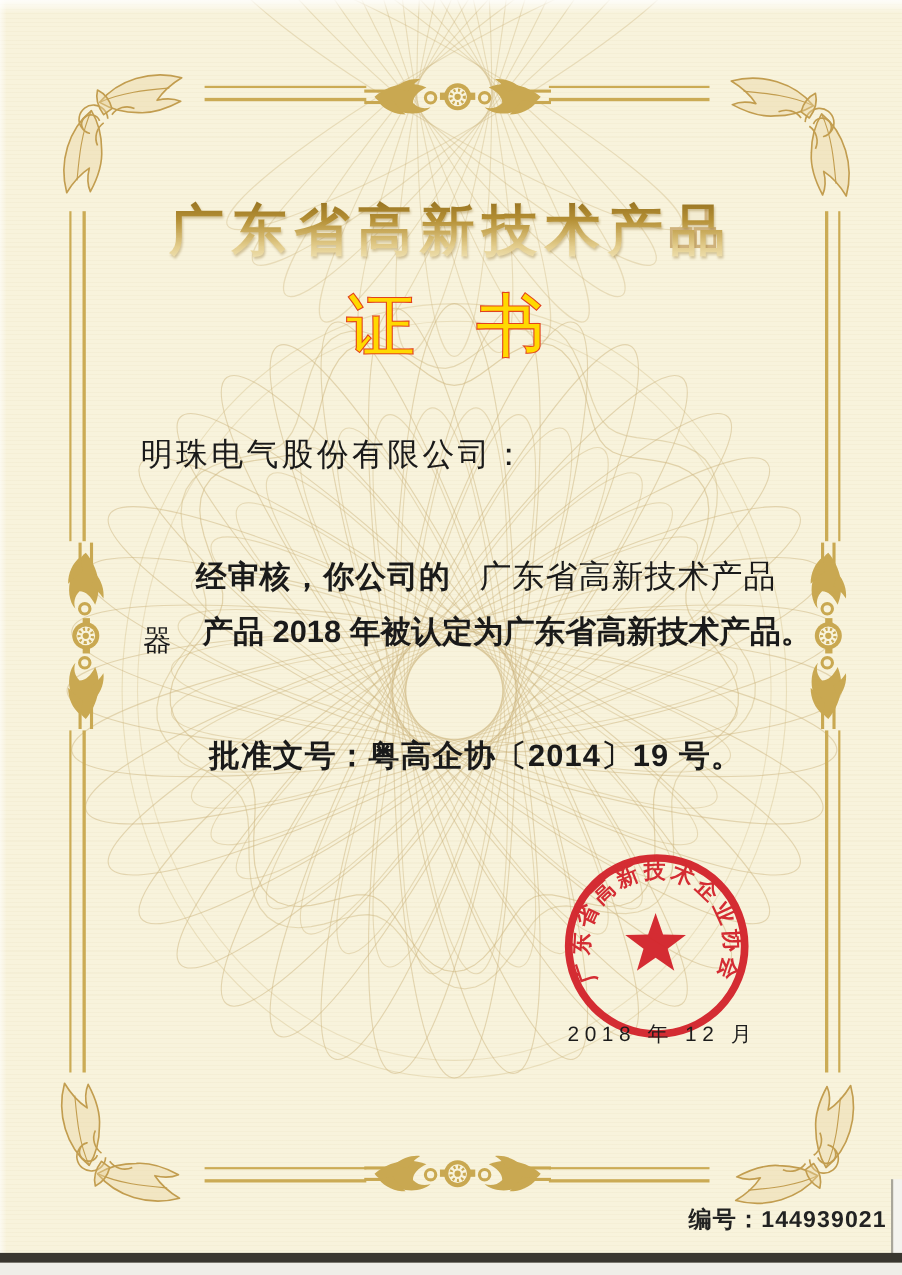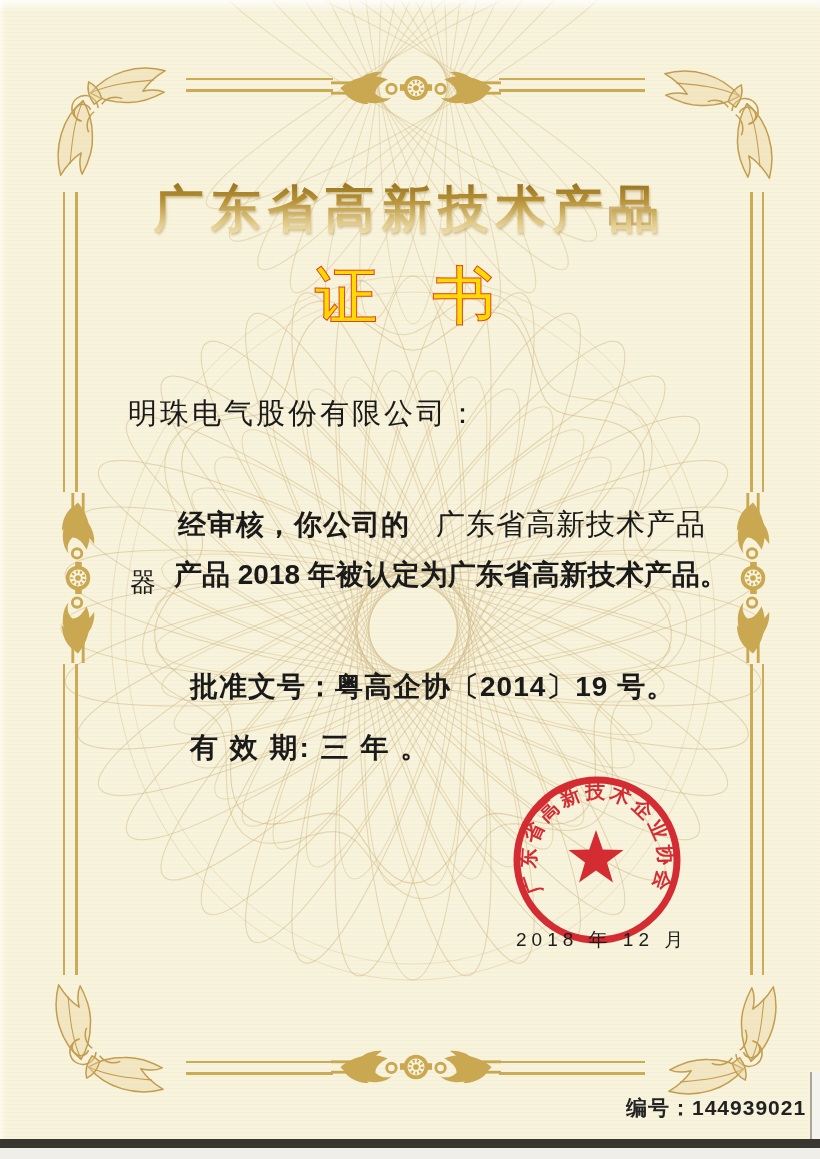--- a/index.html
+++ b/index.html
@@ -31,21 +31,21 @@
             letter-spacing:10px;word-spacing:16px;color:#ffd900;
             -webkit-text-stroke:2px #e2431f;paint-order:stroke fill;
             text-shadow:0 0 1px #e2431f;}
   .kai{font-family:Liberation Sans, sans-serif;font-weight:500;}
   .hei{font-family:Liberation Sans, sans-serif;font-weight:bold;}
   .recipient{left:128px;top:394px;font-size:29px;letter-spacing:3px;}
   .line1{left:178px;top:505px;display:flex;gap:26px;align-items:baseline;}
   .lead{font-size:28px;letter-spacing:1px;}
   .product1{font-size:29px;letter-spacing:1px;}
   .carry{left:130px;top:565px;font-size:26px;}
-  .conclusion{left:174px;top:556px;font-size:28px;}
+  .conclusion{left:184px;top:556px;font-size:28px;}
   .approval{left:190px;top:668px;font-size:28px;letter-spacing:1px;}
   .validity{left:190px;top:729px;font-size:28px;letter-spacing:2px;}
   .seal{left:505px;top:768px;z-index:4;opacity:.95;}
   .date{left:516px;top:927px;font-size:19px;font-weight:500;letter-spacing:5px;color:#1c1c1c;z-index:5;}
   .serial{left:626px;top:1094px;font-size:21px;font-weight:bold;letter-spacing:1px;color:#222;}
   
   .scan-top{left:0;top:0;width:820px;height:12px;background:linear-gradient(180deg,rgba(255,255,255,.85),rgba(255,255,255,0));z-index:6;}
   .scan-left{left:0;top:0;width:6px;height:1159px;background:linear-gradient(90deg,rgba(255,255,255,.6),rgba(255,255,255,0));z-index:6;}
   .scan-bottom-dark{left:0;top:1139px;width:820px;height:9px;background:#39362f;z-index:6;}
   .scan-bottom-light{left:0;top:1148px;width:820px;height:11px;background:#efeee8;z-index:6;}
@@ -221,21 +221,20 @@
   <div class="txt kai recipient">明珠电气股份有限公司：</div>
 
   <div class="txt line1">
     <span class="hei lead">经审核，你公司的</span>
     <span class="kai product1">广东省高新技术产品</span>
   </div>
   <div class="txt kai carry">器</div>
   <div class="txt hei conclusion">产品 2018 年被认定为广东省高新技术产品。</div>
 
   <div class="txt hei approval">批准文号：粤高企协〔2014〕19 号。</div>
-  <div class="txt hei validity">有 效 期: 三 年 。</div>
 
   <svg class="abs seal" width="186" height="186" viewBox="0 0 186 186">
     <circle cx="92" cy="92" r="80" fill="none" stroke="#d3222a" stroke-width="7"></circle>
     <path fill="#d3222a" d="M91,62 L97.8,81.6 L118.6,82 L102,94.6 L108,114.5 L91,102.6 L74,114.5 L80,94.6 L63.4,82 L84.2,81.6 Z"></path>
     <defs>
       <path id="sealArc" d="M40.6,126.7 A62,62 0 1 1 143.4,126.7" fill="none"></path>
     </defs>
     <text font-family="&quot;Liberation Sans&quot;, sans-serif" font-size="20" font-weight="bold" fill="#d3222a" letter-spacing="3.5" text-anchor="middle">
       <textPath href="#sealArc" startOffset="50%">广东省高新技术企业协会</textPath>
     </text>

